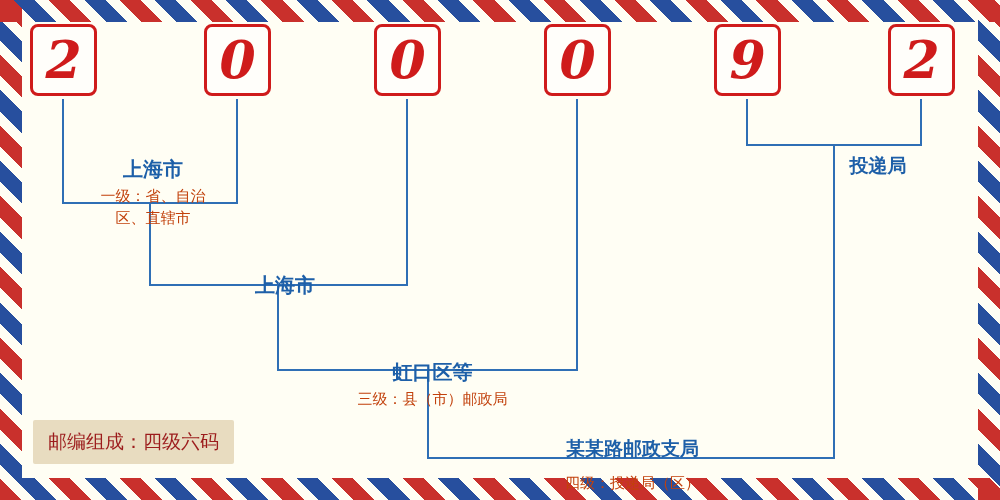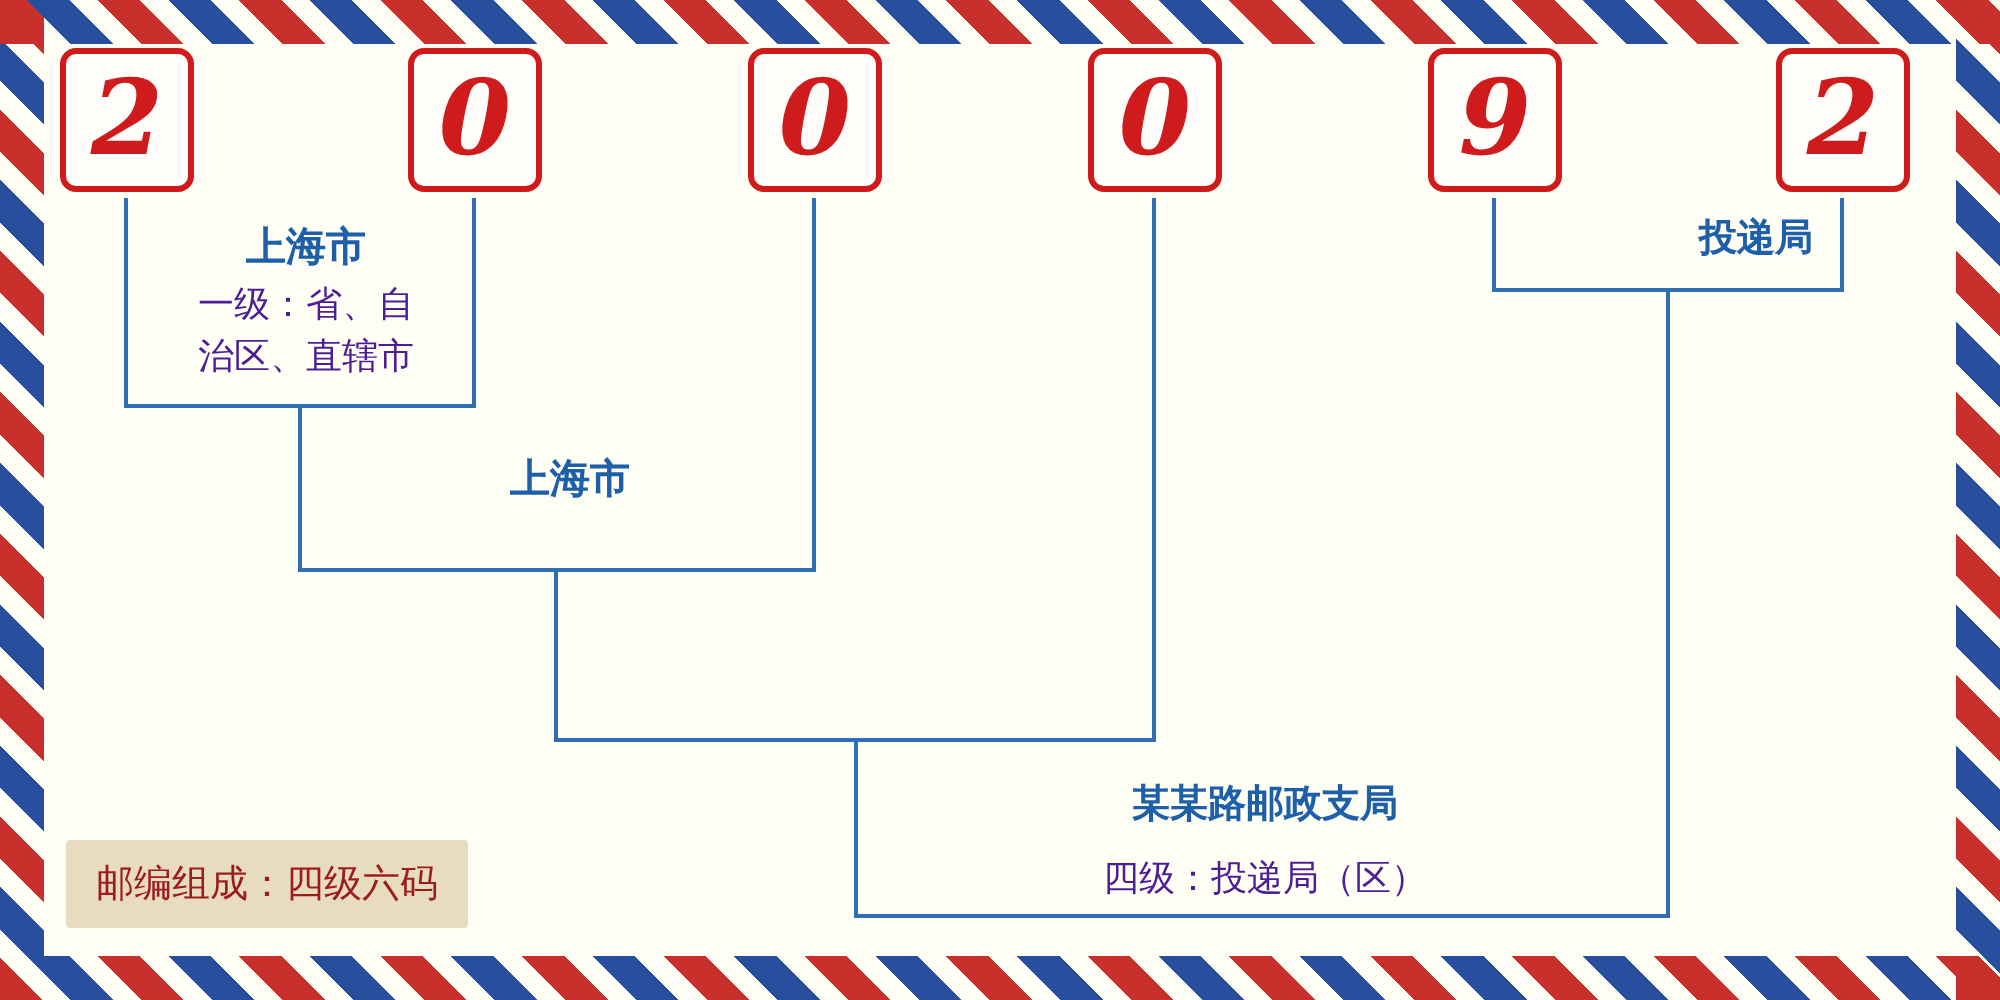--- a/index.html
+++ b/index.html
@@ -39,22 +39,22 @@
     font-style: italic; font-weight: bold;
     font-size: 52px; line-height: 1; color: #cf1b1b;
   }
 
   
   svg.lines { position: absolute; left: 0; top: 0; }
   svg.lines polyline { fill: none; stroke: #2f6fb5; stroke-width: 2; }
 
   
   .label-block { position: absolute; text-align: center; }
-  .place { color: #1d5fa8; font-weight: bold; font-size: 20px; line-height: 1.3; }
-  .desc  { color: #4c1d95; font-size: 18px; line-height: 1.45; margin: 4px auto 0; }
+  .place { color: #1d5fa8; font-weight: bold; font-size: 20px; line-height: 1.3; margin-top: 46px; }
+  .desc  { color: #c2410c; font-size: 15px; line-height: 1.45; margin: 4px auto 0; }
 
   .note-box {
     position: absolute; left: 33px; top: 420px;
     background: #e8dcc0; color: #9c1c1c;
     font-weight: normal; font-size: 19px; padding: 9px 15px; border-radius: 2px;
   }
 </style>
 </head>
 <body>
 
@@ -94,20 +94,24 @@
 
   <div class="label-block" style="left:68px; top:110px; width:170px">
     <div class="place">上海市</div>
     <div class="desc" style="max-width:118px">一级：省、自治区、直辖市</div>
   </div>
 
   <div class="label-block" style="left:190px; top:226px; width:190px">
     <div class="place">上海市</div>
   </div>
 
+  <div class="label-block" style="left:290px; top:313px; width:285px">
+    <div class="place">虹口区等</div>
+    <div class="desc">三级：县（市）邮政局</div>
+  </div>
 
   <div class="label-block" style="left:480px; top:390px; width:305px">
     <div class="place" style="font-size:19px">某某路邮政支局</div>
     <div class="desc" style="margin-top:12px">四级：投递局（区）</div>
   </div>
 
   <div class="label-block" style="left:828px; top:107px; width:100px">
     <div class="place" style="font-size:19px">投递局</div>
   </div>
 

